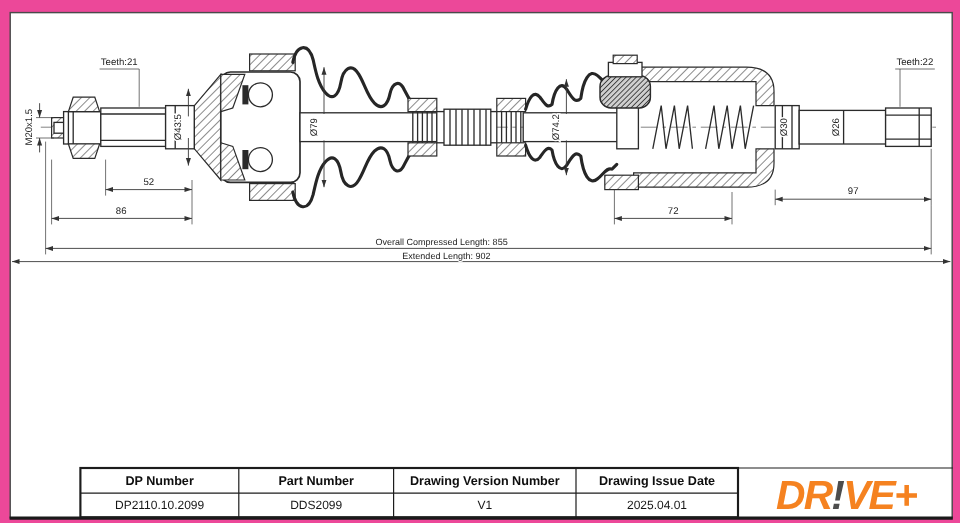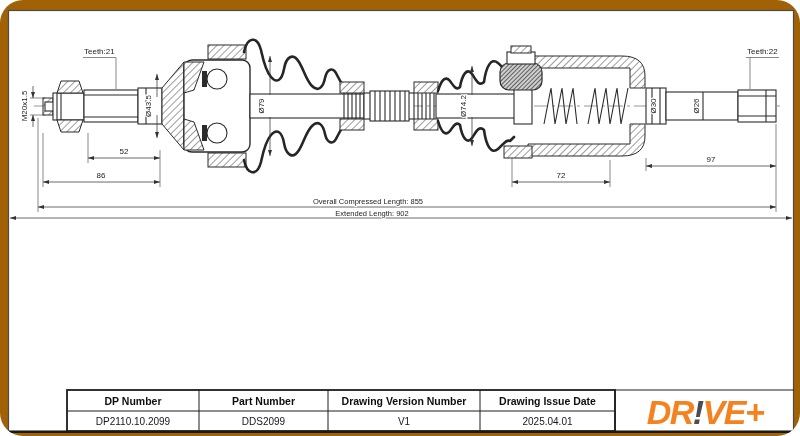--- a/index.html
+++ b/index.html
@@ -1,17 +1,17 @@
 <!DOCTYPE html>
 <html><head>
 <meta charset="utf-8">
 <style>
   html,body{margin:0;padding:0;background:#fff;}
-  .stage{position:relative;width:800px;height:436px;background:#a16207;overflow:hidden;
-         font-family:"Liberation Sans", sans-serif;border-radius:23px;}
+  .stage{position:relative;width:800px;height:436px;background:#ec4899;overflow:hidden;
+         font-family:"Liberation Sans", sans-serif;}
   svg{display:block}
   .part{stroke:#2b2b2b;stroke-width:1.1;fill:#fff}
   .part2{stroke:#2b2b2b;stroke-width:1.4;fill:#fff}
   .hatch{stroke:#2b2b2b;stroke-width:1;fill:url(#h1)}
   .dark{stroke:#2b2b2b;stroke-width:1.2;fill:url(#h2)}
   .ln{stroke:#2b2b2b;stroke-width:1.1;fill:none}
   .boot{stroke:#262626;stroke-width:2.6;fill:none;stroke-linejoin:round;stroke-linecap:round}
   .dim{stroke:#3a3a3a;stroke-width:0.75;fill:none}
   .ext{stroke:#3a3a3a;stroke-width:0.6;fill:none}
   .dimt{font-size:8px;fill:#1d1d1d;paint-order:stroke;stroke:#ffffff;stroke-width:2.5px;}

